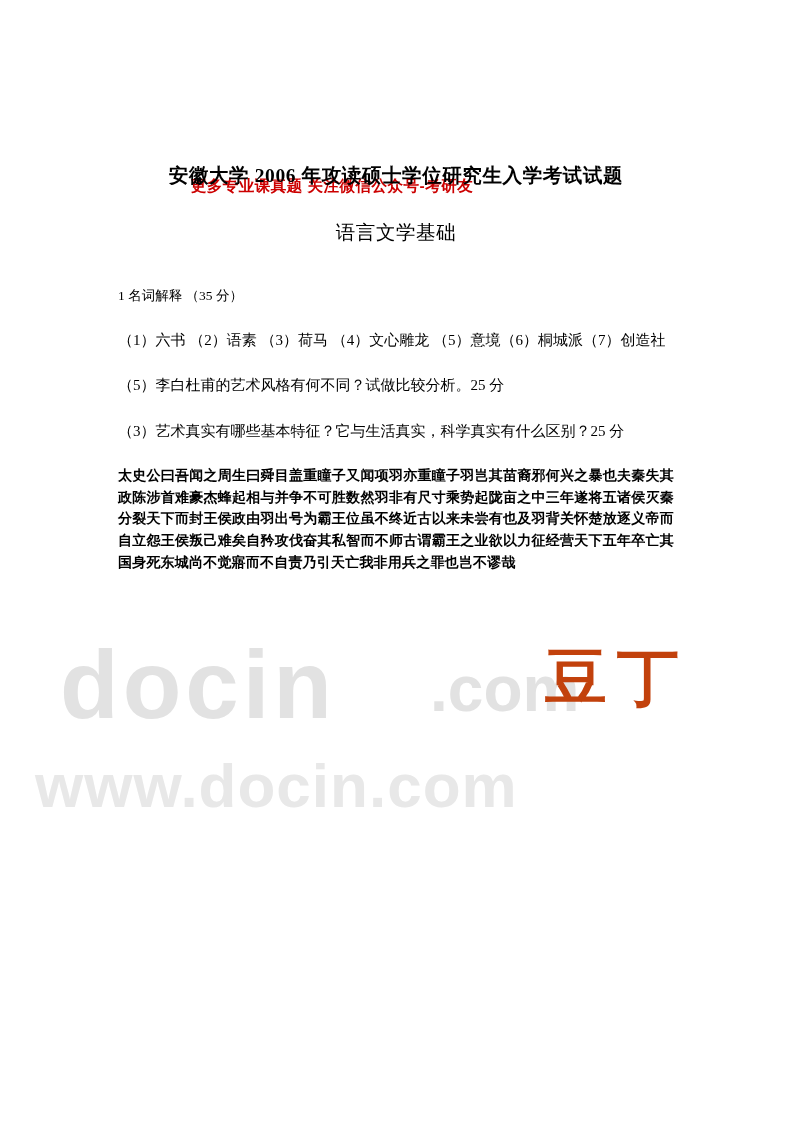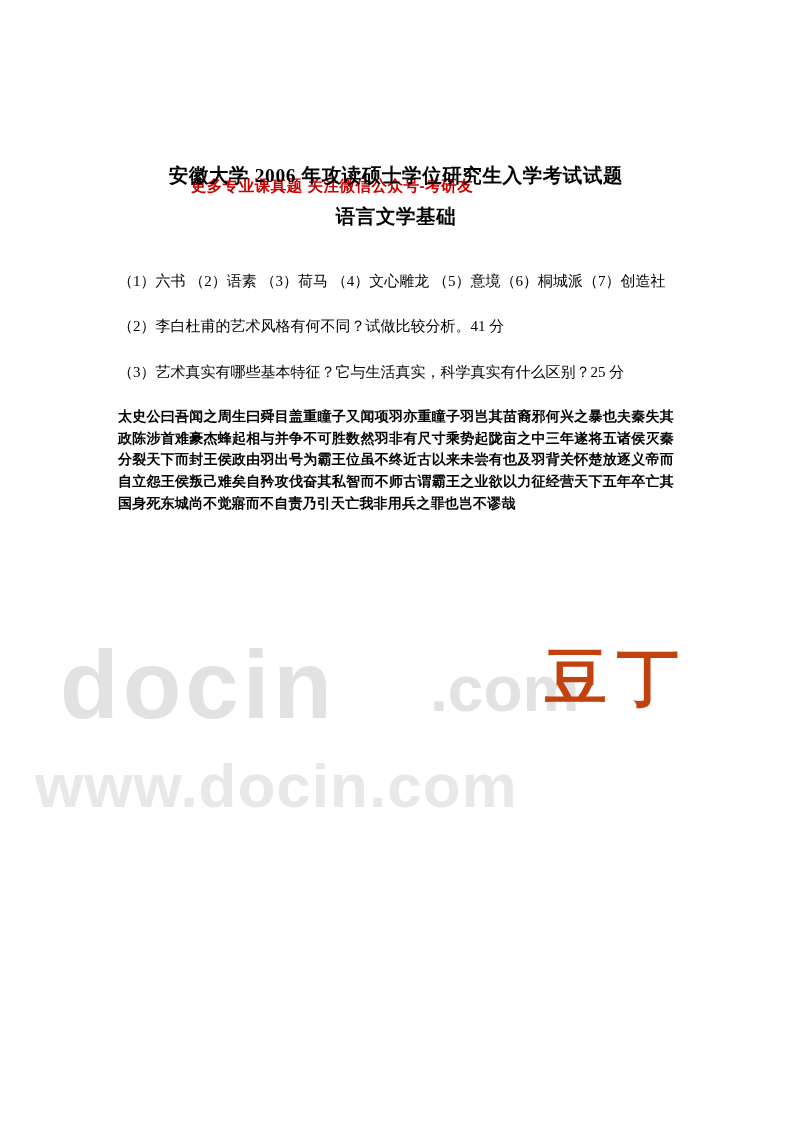--- a/index.html
+++ b/index.html
@@ -86,23 +86,23 @@
     text-align: center;
   }
   .doc-title {
     font-size: 19.5px;
     font-weight: bold;
     letter-spacing: 0.6px;
     line-height: 1.6;
   }
   .doc-subtitle {
     font-size: 19.5px;
-    font-weight: bold;
+    font-weight: normal;
     letter-spacing: 0.6px;
-    margin-top: 12px;
+    margin-top: 28px;
   }
   .body-block {
     margin-top: 40px;
   }
   .para {
     font-size: 15px;
     line-height: 1.55;
     margin: 0 0 22px 0;
     text-align: justify;
   }
@@ -139,23 +139,24 @@
 
   <div class="content">
 
     <div class="title-block">
       <div class="doc-title">安徽大学 2006 年攻读硕士学位研究生入学考试试题</div>
       <div class="doc-subtitle">语言文学基础</div>
     </div>
 
     <div class="body-block">
 
+      <div class="section-head">1  名词解释  （35 分）</div>
       <p class="para">（1）六书  （2）语素   （3）荷马   （4）文心雕龙   （5）意境（6）桐城派（7）创造社</p>
 
-      <p class="para">（2）李白杜甫的艺术风格有何不同？试做比较分析。41 分</p>
+      <p class="para">（5）李白杜甫的艺术风格有何不同？试做比较分析。25 分</p>
       <p class="para">（3）艺术真实有哪些基本特征？它与生活真实，科学真实有什么区别？25 分</p>
 
 
       <div class="classical-block">
         <p class="classical">太史公曰吾闻之周生曰舜目盖重瞳子又闻项羽亦重瞳子羽岂其苗裔邪何兴之暴也夫秦失其政陈涉首难豪杰蜂起相与并争不可胜数然羽非有尺寸乘势起陇亩之中三年遂将五诸侯灭秦分裂天下而封王侯政由羽出号为霸王位虽不终近古以来未尝有也及羽背关怀楚放逐义帝而自立怨王侯叛己难矣自矜攻伐奋其私智而不师古谓霸王之业欲以力征经营天下五年卒亡其国身死东城尚不觉寤而不自责乃引天亡我非用兵之罪也岂不谬哉</p>
       </div>
 
     </div>
   </div>
 

